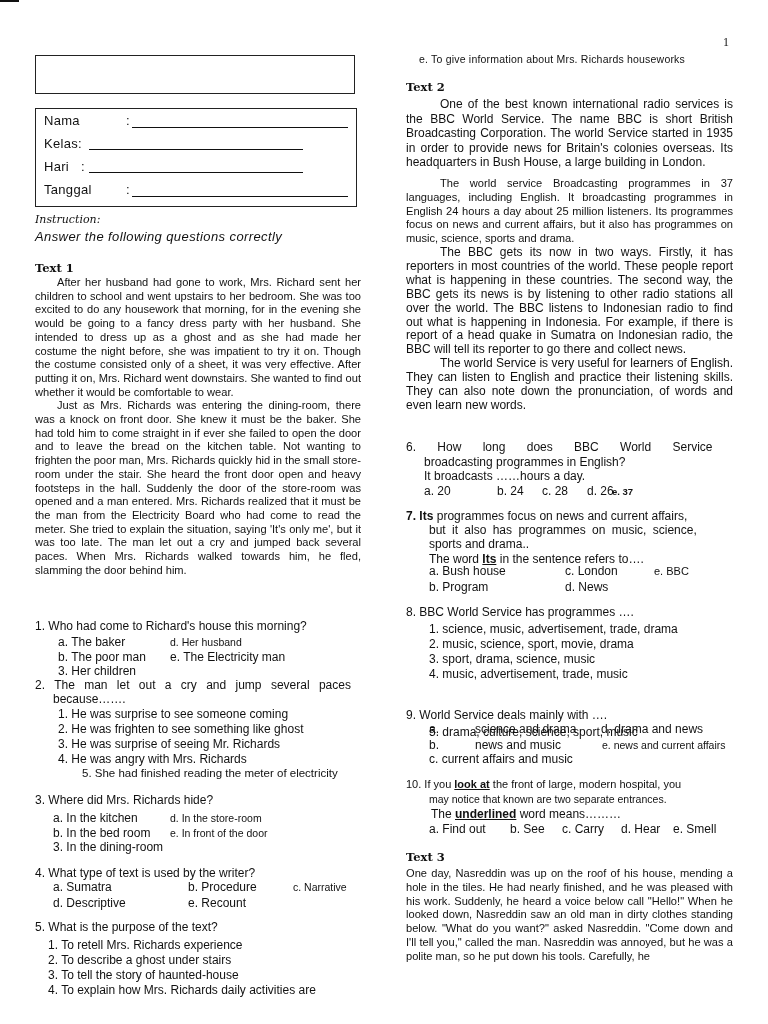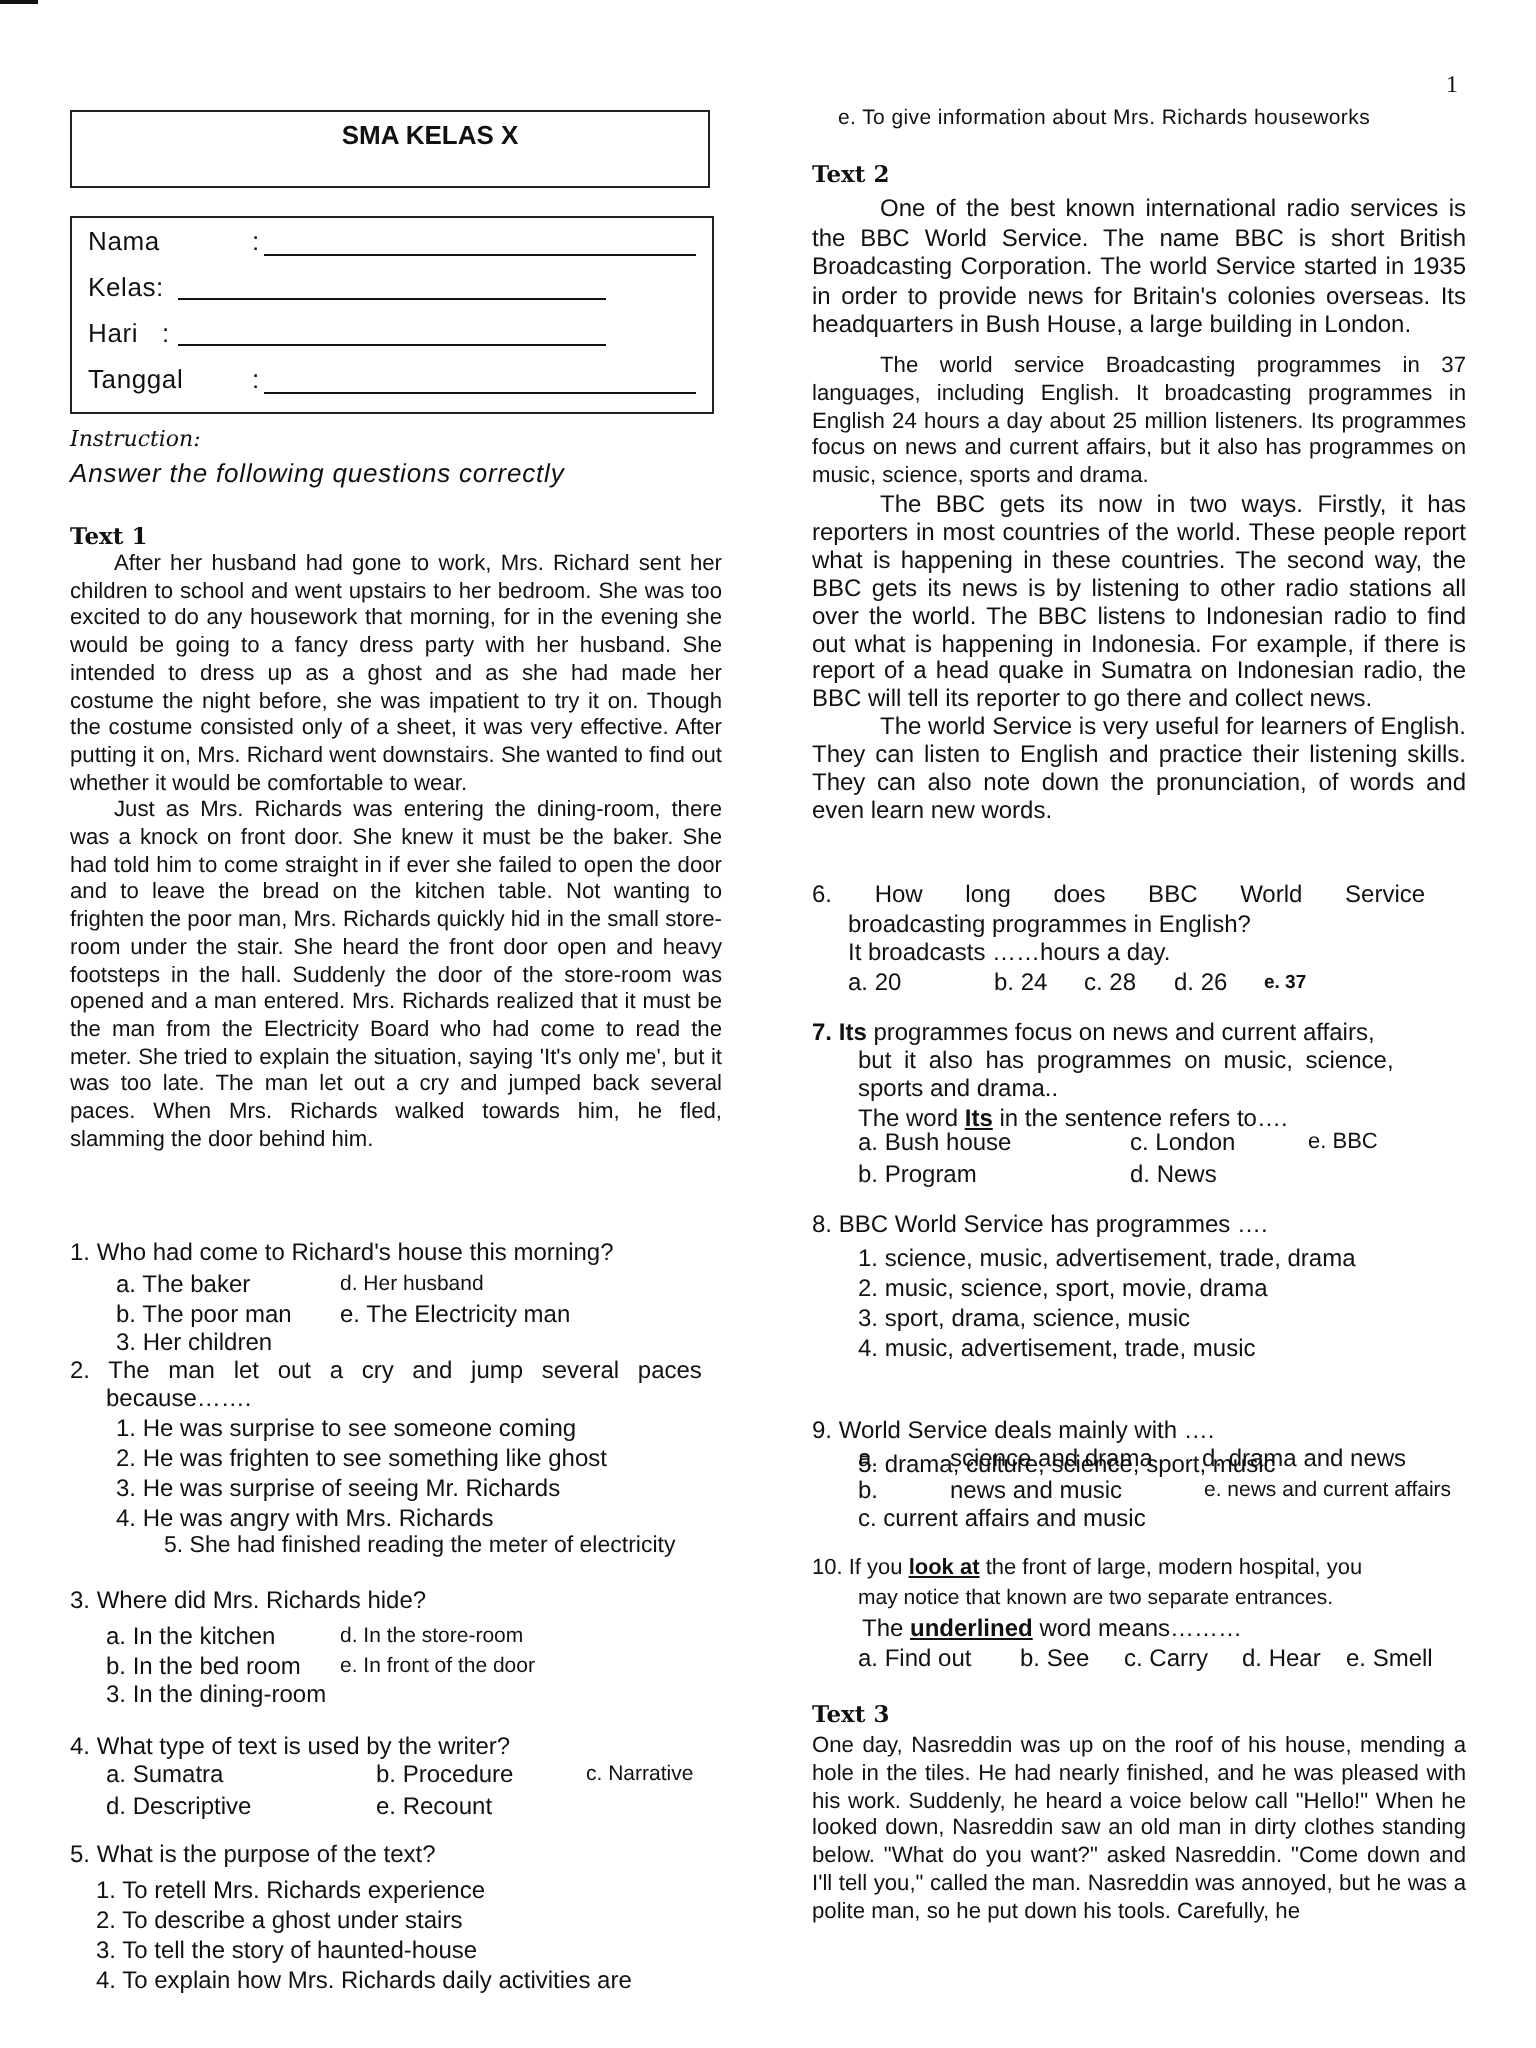--- a/index.html
+++ b/index.html
@@ -33,21 +33,20 @@
   .u { text-decoration: underline; font-weight: bold; }
   .b { font-weight: bold; }
 </style>
 </head>
 <body>
 
 <div class="corner-mark"></div>
 <div class="page-num">1</div>
 
 <div class="title-box">
-  <div class="l2">SMA KELAS X</div>
 </div>
 
 <div class="form-box">
   <span class="form-row" style="top:4px;">Nama</span>
   <span class="form-row" style="top:4px;left:90px;">:</span>
   <div class="form-line" style="left:96px;width:216px;top:18px;"></div>
 
   <span class="form-row" style="top:27px;">Kelas:</span>
   <div class="form-line" style="left:53px;width:214px;top:40px;"></div>
 
@@ -118,21 +117,21 @@
   <p style="text-indent:34px;">The world Service is very useful for learners of English. They can listen to English and practice their listening skills. They can also note down the pronunciation, of words and even learn new words.</p>
 </div>
 
 <div class="opt" style="left:406px;top:440px;width:268px;word-spacing:18px;">6. How long does BBC World Service</div>
 <div class="opt" style="left:424px;top:455px;">broadcasting programmes in English?</div>
 <div class="opt" style="left:424px;top:469px;">It broadcasts ……hours a day.</div>
 <div class="opt" style="left:424px;top:484px;">a. 20</div>
 <div class="opt" style="left:497px;top:484px;">b. 24</div>
 <div class="opt" style="left:542px;top:484px;">c. 28</div>
 <div class="opt" style="left:587px;top:484px;">d. 26</div>
-<div class="opt" style="left:632px;top:486px;font-size:9.5px;font-weight:bold;">e. 37</div>
+<div class="opt" style="left:612px;top:486px;font-size:9.5px;font-weight:bold;">e. 37</div>
 
 <div class="opt" style="left:406px;top:509px;">
   <span class="b">7.</span>
   <span class="b">Its</span><span> programmes focus on news and current affairs,</span>
 </div>
 <div class="opt" style="left:429px;top:523px;width:304px;word-spacing:3px;">but it also has programmes on music, science,</div>
 <div class="opt" style="left:429px;top:537px;">sports and drama..</div>
 <div class="opt" style="left:429px;top:552px;">
   <span>The word </span><span class="u">Its</span><span> in the sentence refers to….</span>
 </div>

